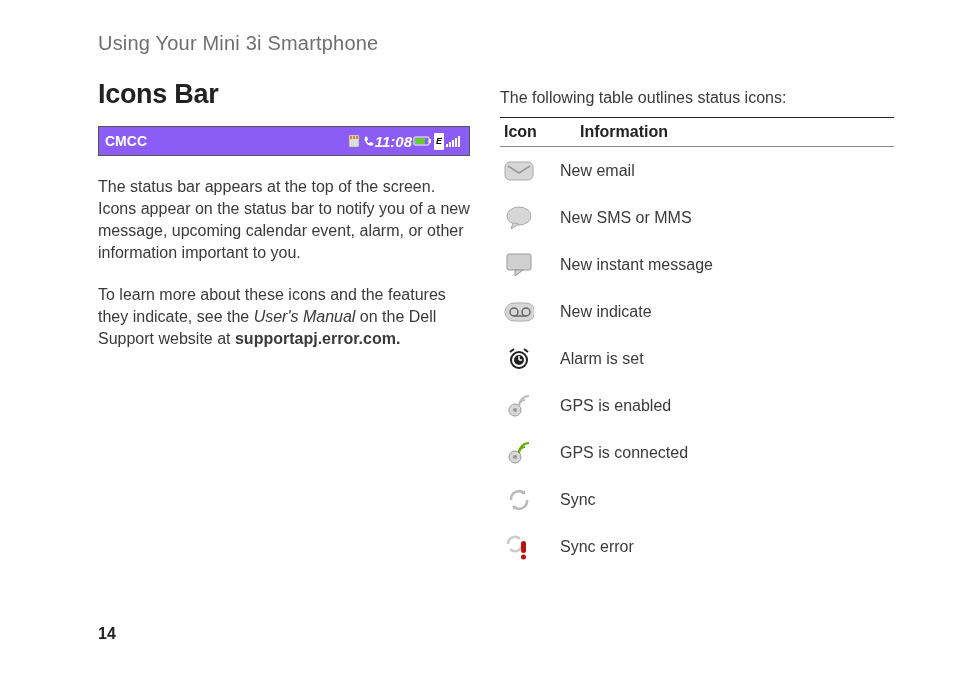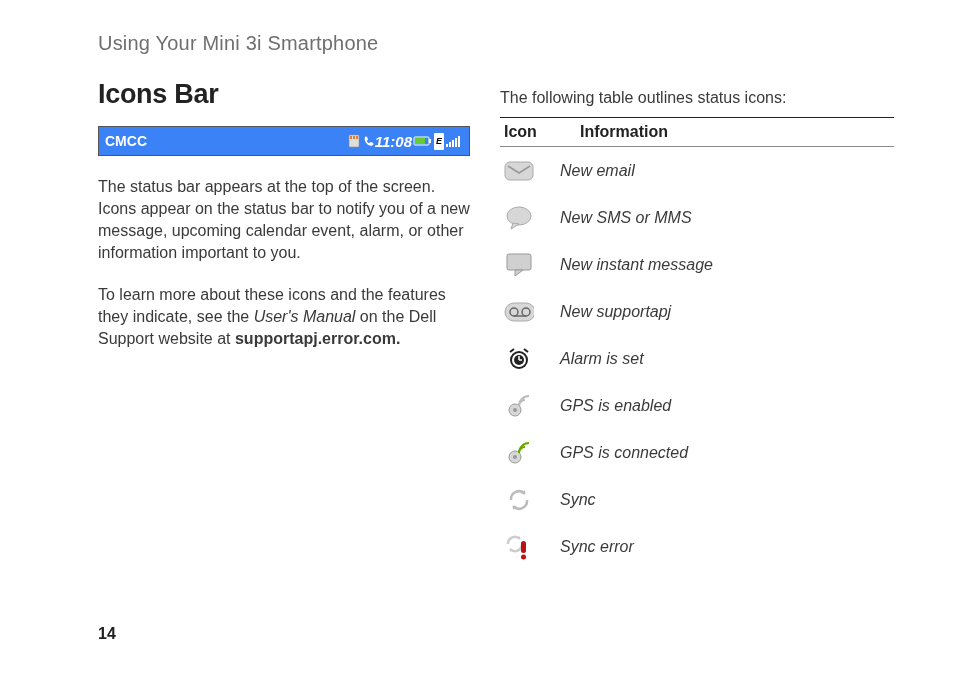--- a/index.html
+++ b/index.html
@@ -28,21 +28,21 @@
   .section-title {
     font-size: 27px;
     font-weight: 700;
     color: #222;
     margin-top: 6px;
     margin-bottom: 16px;
     font-family: "Arial Narrow", Arial, sans-serif;
     letter-spacing: -0.3px;
   }
   .status-bar {
-    background: #3b82f6;
+    background: #8b5cf6;
     color: #fff;
     height: 30px;
     border: 1px solid #555;
     display: flex;
     align-items: center;
     justify-content: space-between;
     padding: 0 6px;
     font-weight: 700;
     font-size: 14px;
     margin-bottom: 14px;
@@ -87,21 +87,20 @@
     width: 60px;
     display: flex;
     justify-content: flex-start;
     padding-left: 4px;
   }
   .info-cell {
     flex: 1;
     font-size: 16px;
     color: #3a3a3a;
     font-family: "Arial Narrow", Arial, sans-serif;
-    font-style: italic;
   }
   .icon-box {
     width: 30px; height: 24px;
     display: flex; align-items: center; justify-content: center;
   }
   .page-num {
     position: absolute;
     bottom: 34px;
     left: 98px;
     font-weight: 700;
@@ -213,21 +212,21 @@
       <div class="icon-cell">
         <span class="icon-box">
           <svg width="32" height="22">
               <rect x="1" y="2" width="30" height="18" rx="9" fill="#d7d7d7" stroke="#aaa"></rect>
               <circle cx="10" cy="11" r="4" fill="none" stroke="#666" stroke-width="1.5"></circle>
               <circle cx="22" cy="11" r="4" fill="none" stroke="#666" stroke-width="1.5"></circle>
               <line x1="10" y1="15" x2="22" y2="15" stroke="#666" stroke-width="1.5"></line>
             </svg>
         </span>
       </div>
-      <div class="info-cell">New supportapj</div>
+      <div class="info-cell">New indicate</div>
     </div>
 
     <div class="icon-row">
       <div class="icon-cell">
         <span class="icon-box">
           <svg width="26" height="26">
               <circle cx="13" cy="14" r="9" fill="#222"></circle>
               <circle cx="13" cy="14" r="7" fill="#fff"></circle>
               <circle cx="13" cy="14" r="5" fill="#222"></circle>
               <line x1="13" y1="14" x2="13" y2="10" stroke="#fff" stroke-width="1.5"></line>

